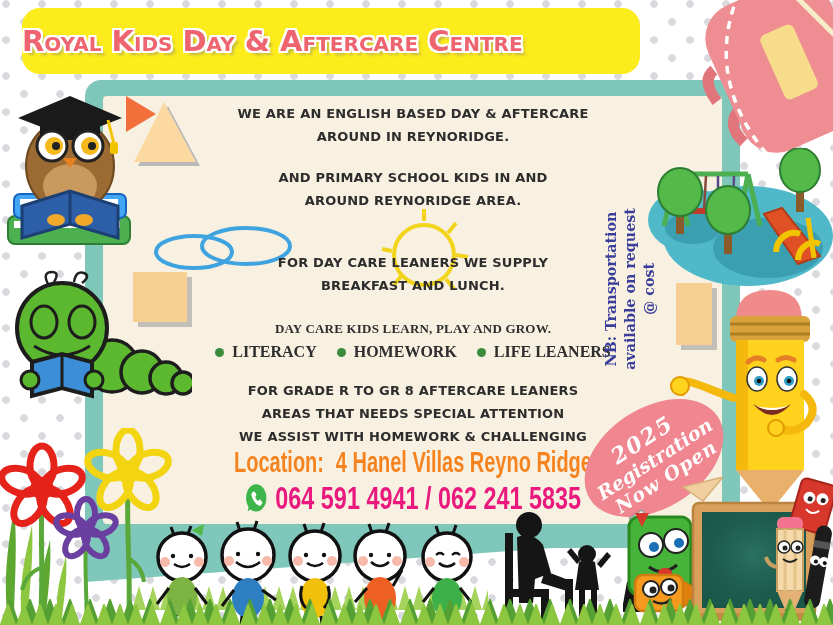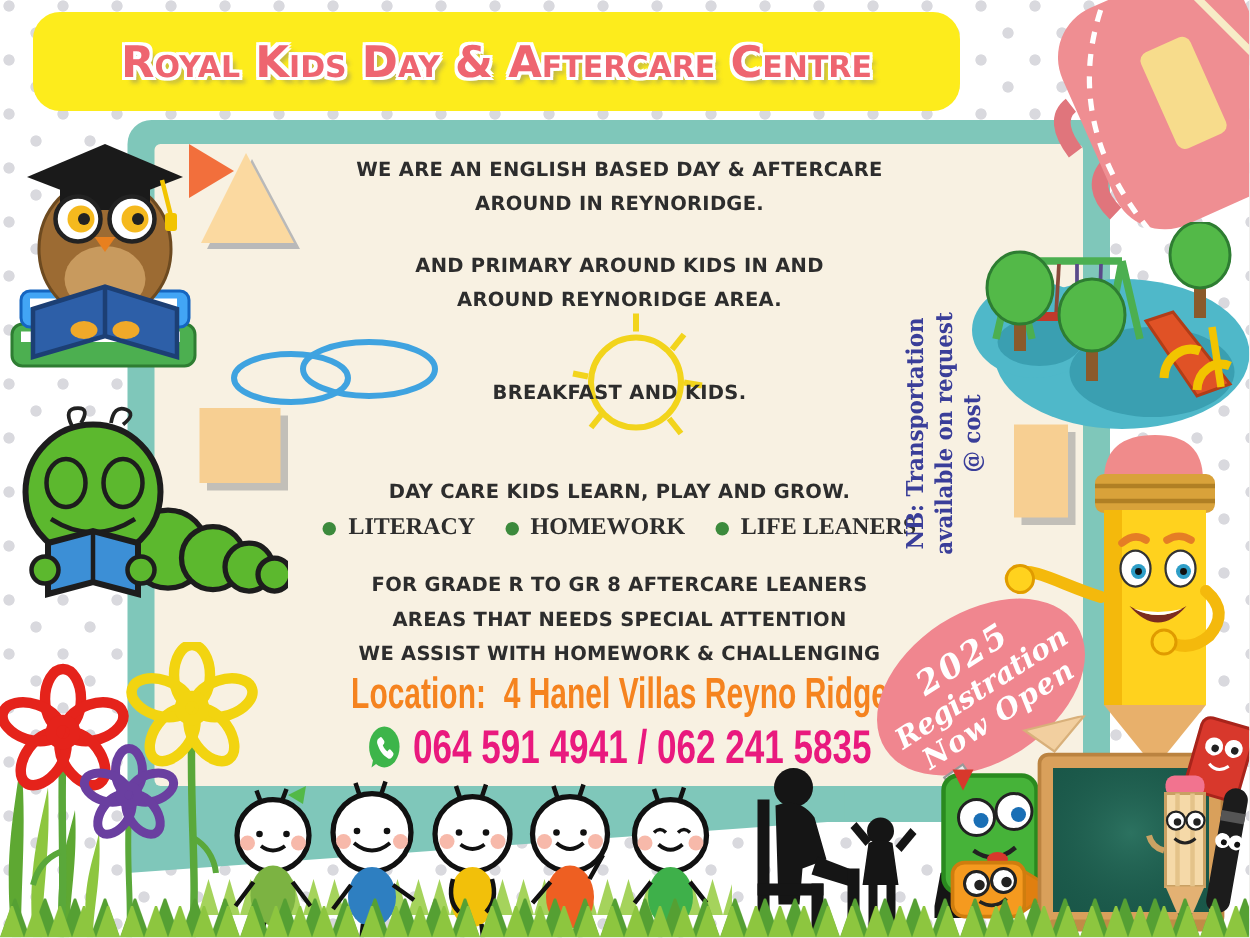--- a/index.html
+++ b/index.html
@@ -10,21 +10,21 @@
       radial-gradient(#d9d9de 3.5px, transparent 4px),
       radial-gradient(#d9d9de 3.5px, transparent 4px);
     background-size:36px 36px;
     background-position:6px 4px, 24px 22px;
     font-family:"Liberation Sans", sans-serif;
   }
   .abs{position:absolute;}
   
   .banner{
     left:22px;top:8px;width:618px;height:66px;background:#fdec1c;border-radius:18px;
-    display:flex;align-items:center;justify-content:center;z-index:5;
+    display:flex;align-items:center;justify-content:flex-start;z-index:5;
   }
   .banner-title{
     font-family:"DejaVu Sans", sans-serif;font-weight:bold;font-variant:small-caps;
     font-size:29px;color:#ee6570;white-space:nowrap;letter-spacing:0px;
     text-shadow:-2px -2px 0 #fff,2px -2px 0 #fff,-2px 2px 0 #fff,2px 2px 0 #fff,
                  0 -2px 0 #fff,0 2px 0 #fff,-2px 0 0 #fff,2px 0 0 #fff,4px 4px 3px rgba(120,120,120,.45);
   }
   
   .frame{left:85px;top:80px;width:655px;height:468px;background:#7fc7ba;border-radius:16px;z-index:2;}
   .wedge{left:85px;top:524px;width:478px;height:58px;background:#7fc7ba;
@@ -105,27 +105,28 @@
       <line x1="16" y1="80" x2="24" y2="70"></line>
         <line x1="4" y1="44" x2="14" y2="46"></line>
     </g>
   </svg>
 
   <div class="abs txtblock" style="top:102px;">
     <div>WE ARE AN ENGLISH BASED DAY &amp; AFTERCARE</div>
     <div>AROUND IN REYNORIDGE.</div>
   </div>
   <div class="abs txtblock" style="top:166px;">
-    <div>AND PRIMARY AROUND KIDS IN AND</div>
+    <div>AND PRIMARY SCHOOL KIDS IN AND</div>
     <div>AROUND REYNORIDGE AREA.</div>
   </div>
   <div class="abs txtblock" style="top:251px;">
-    <div>BREAKFAST AND KIDS.</div>
-  </div>
-  <div class="abs txtblock" style="top:317px;">
+    <div>FOR DAY CARE LEANERS WE SUPPLY</div>
+    <div>BREAKFAST AND LUNCH.</div>
+  </div>
+  <div class="abs txtblock" style="top:317px;font-family:Liberation Serif, serif;">
     <div>DAY CARE KIDS LEARN, PLAY AND GROW.</div>
   </div>
   <div class="abs skills-row" style="top:343px;">
     <span class="skill-item">
         <span class="skill-dot"></span>
         <span>LITERACY</span>
       </span>
     <span class="skill-item">
         <span class="skill-dot"></span>
         <span>HOMEWORK</span>

